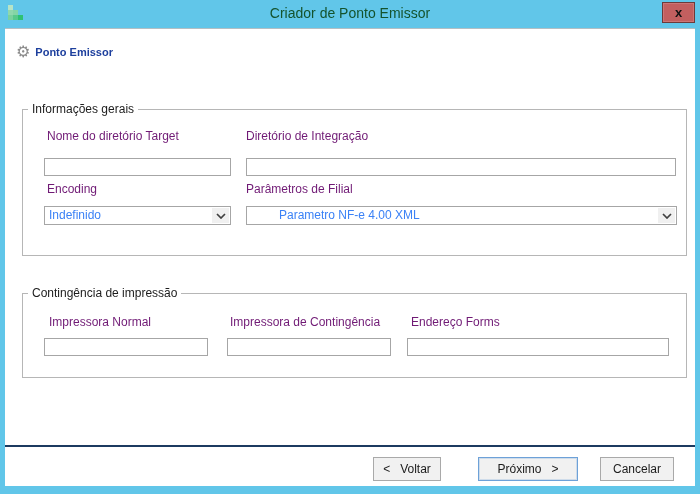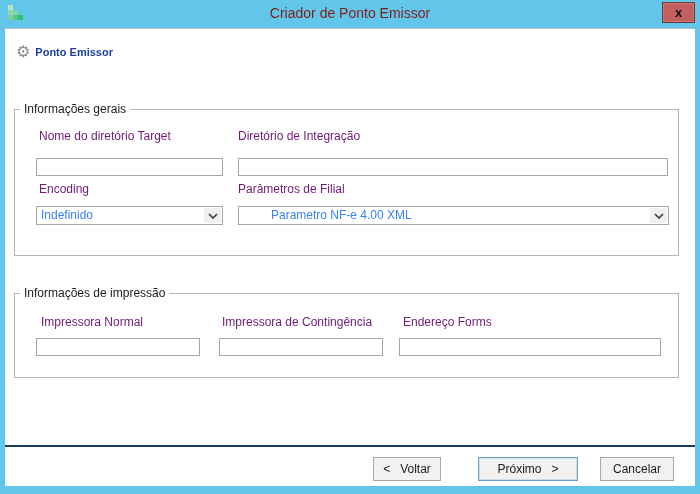--- a/index.html
+++ b/index.html
@@ -10,21 +10,21 @@
     font-family:"Liberation Sans","DejaVu Sans",sans-serif;
     box-shadow:0 0 0 1px rgba(0,0,0,.18);
     overflow:hidden;
   }
   
   .titlebar { position:absolute; left:0; top:0; right:0; height:28px; }
   .app-icon { position:absolute; left:8px; top:5px; width:16px; height:16px; }
   .title {
     position:absolute; left:0; right:0; top:0; height:28px;
     text-align:center; line-height:27px;
-    font-size:14px; color:#7f1d1d;
+    font-size:14px; color:#14532d;
   }
   .close {
     position:absolute; right:5px; top:2px; width:33px; height:21px;
     background:#c35f5f; border:1px solid #6d3a3a;
     color:#111; font-weight:bold; font-size:13px; line-height:17px;
     font-family:"Liberation Sans",sans-serif;
     text-align:center; padding:0; cursor:pointer;
     box-shadow:inset 0 0 0 1px rgba(255,255,255,.15);
   }
   
@@ -32,21 +32,21 @@
     position:absolute; left:5px; right:5px; top:28px; bottom:8px;
     background:#ffffff; border-top:1px solid #b3bfc4;
   }
   .header { position:absolute; left:11px; top:15px; display:flex; align-items:center; }
   .gear {
     font-family:"DejaVu Sans",sans-serif; font-size:16px; color:#8b8b8b;
     margin-right:5px; line-height:16px;
   }
   .page-title { font-size:11px; font-weight:bold; color:#1d3f9d; }
   
-  .groupbox { position:absolute; border:1px solid #b6b6b6; }
+  .groupbox { position:absolute; border:1px solid #b6b6b6;margin-left:8px; }
   .g1 { left:9px; top:80px; width:665px; height:147px; }
   .g2 { left:9px; top:264px; width:665px; height:85px; }
   .legend {
     position:absolute; top:-8px; left:5px; background:#ffffff;
     padding:0 4px; font-size:12px; color:#1c1c1c; white-space:nowrap;
   }
   .lbl { position:absolute; font-size:12px; color:#701a75; white-space:nowrap; }
   .tbox {
     position:absolute; height:18px; border:1px solid #a6a6a6; background:#fff;
     font-size:12px; color:#1c1c1c; padding:0 3px; outline:none;
@@ -126,21 +126,21 @@
         <span>Parametro NF-e 4.00 XML</span>
         <span class="chev">
           <svg width="10" height="6" viewBox="0 0 10 6">
               <polyline points="1,1 5,5 9,1" fill="none" stroke="#404040" stroke-width="1.7"></polyline>
             </svg>
         </span>
       </div>
     </div>
 
     <div class="groupbox g2">
-      <span class="legend">Informações de impressão</span>
+      <span class="legend">Contingência de impressão</span>
 
       <span class="lbl" style="left:26px; top:21px;">Impressora Normal</span>
       <input class="tbox" style="left: 21px; top: 44px; width: 164px;" value="">
 
       <span class="lbl" style="left:207px; top:21px;">Impressora de Contingência</span>
       <input class="tbox" style="left: 204px; top: 44px; width: 164px;" value="">
 
       <span class="lbl" style="left:388px; top:21px;">Endereço Forms</span>
       <input class="tbox" style="left: 384px; top: 44px; width: 262px;" value="">
     </div>

